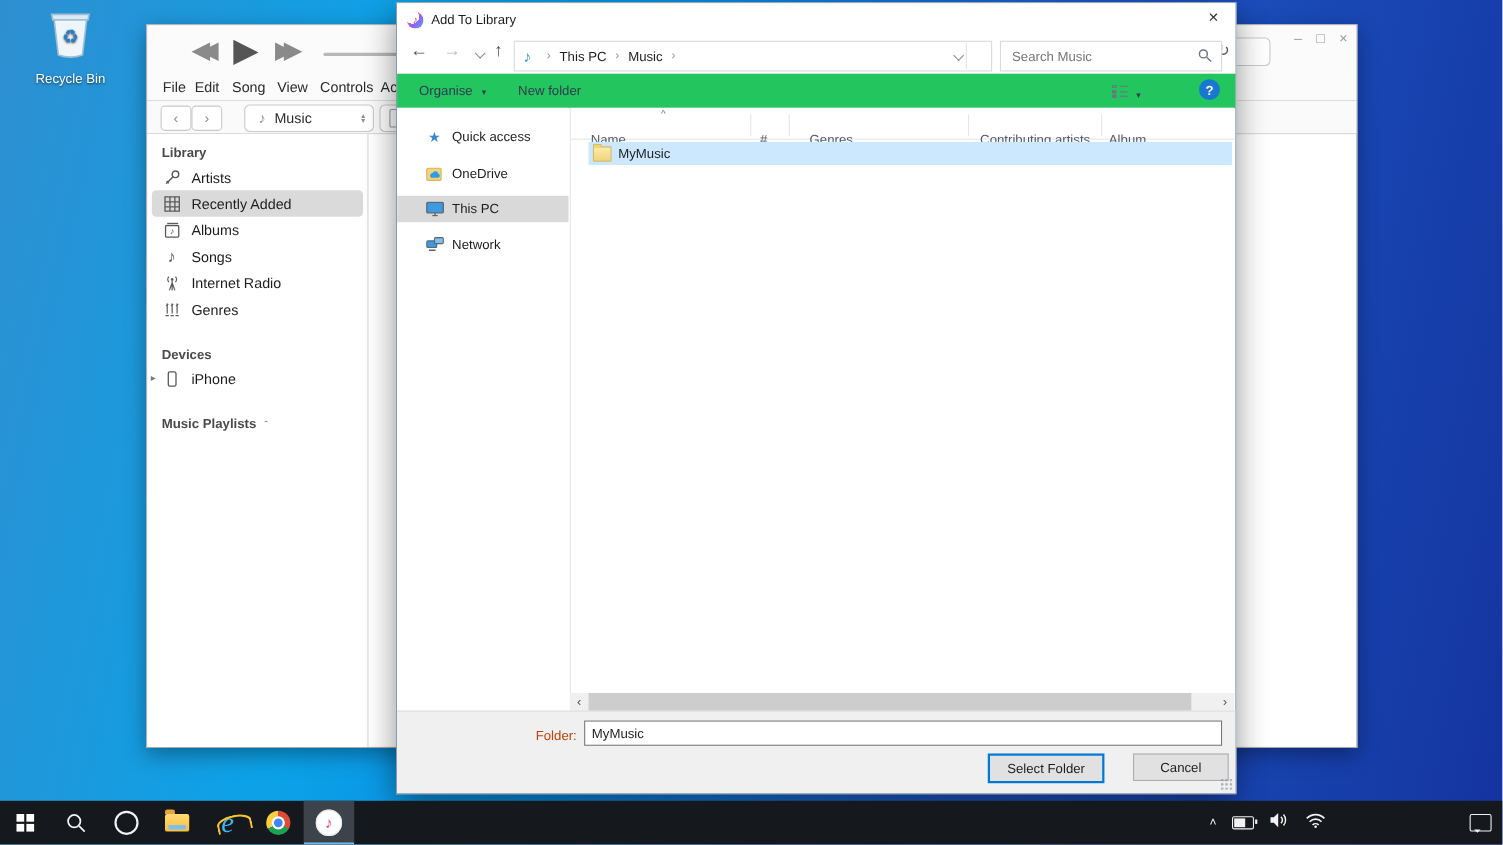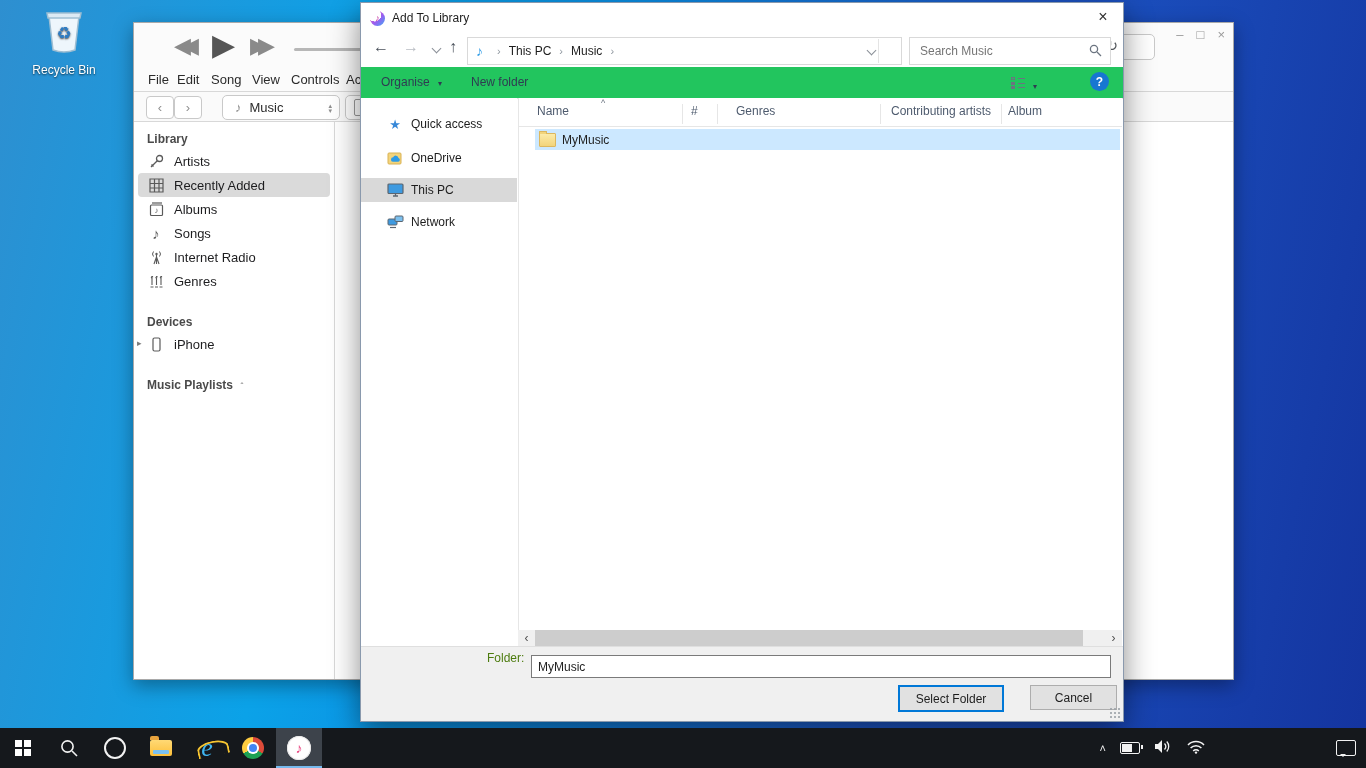--- a/index.html
+++ b/index.html
@@ -76,34 +76,34 @@
   .viewic::before{content:"";position:absolute;left:0;top:0;width:4px;height:3px;box-shadow:0 0 0 1px #6b7480 inset,0 5px 0 0 #6b7480,0 9px 0 0 #6b7480}
   .viewic::after{content:"";position:absolute;left:7px;top:1px;width:7px;height:1px;background:#6b7480;box-shadow:0 5px 0 0 #6b7480,0 9px 0 0 #6b7480}
   .help-btn{position:absolute;right:14px;top:5px;width:19px;height:19px;border-radius:50%;background:#1777d1;
     color:#fff;font-size:12px;font-weight:bold;display:flex;align-items:center;justify-content:center}
   .navpane{position:absolute;left:0;top:95px;width:156px;bottom:74px;background:#fff;overflow:hidden}
   .np-item{position:relative;height:24px;display:flex;align-items:center;font-size:12px;color:#1d1d1d;margin:4px 0}
   .np-item.sel{background:#d9d9d9}
   .np-ic{width:20px;margin-left:24px;margin-right:6px;display:flex;justify-content:center}
   .filearea{position:absolute;left:157px;top:95px;right:1px;height:532px;background:#fff;border-left:1px solid #e6e6e6}
   .colhead{position:absolute;top:4px;height:24px;border-bottom:1px solid #e6e6e6;left:0;right:0;color:#4e5b6e;font-size:12px}
-  .col{position:absolute;top:2px}
+  .col{position:absolute;top:18px}
   .colsep{position:absolute;top:2px;height:20px;border-left:1px solid #e6e6e6}
   .sortcaret{position:absolute;top:-4px;font-size:9px;color:#6b7480}
   .filerow{position:absolute;left:16px;right:2px;top:31px;height:21px;background:#cce8ff;
     display:flex;align-items:center;font-size:12px;color:#1d1d1d}
   .folder-sm{width:15px;height:12px;position:relative;background:linear-gradient(#fceba8,#f2d47b);
     border:1px solid #dcb75e;border-radius:1px;margin:0 6px 0 4px}
   .folder-sm::before{content:"";position:absolute;top:-3px;left:-1px;width:6px;height:2px;background:#f2d47b;
     border:1px solid #dcb75e;border-bottom:none;border-radius:1px 1px 0 0}
   .hscroll{position:absolute;left:157px;right:1px;bottom:74px;height:17px;background:#f0f0f0;display:flex;align-items:center}
   .hs-arrow{width:17px;text-align:center;color:#505050;font-size:12px;line-height:17px}
   .hs-thumb{height:17px;background:#cdcdcd;flex:0 0 548px;margin-right:auto}
   .dlg-bottom{position:absolute;left:0;right:0;bottom:0;height:74px;background:#f0f0f0;border-top:1px solid #dfdfdf}
-  .folder-label{position:absolute;left:126px;top:4px;font-size:12px;color:#4d7c0f}
+  .folder-label{position:absolute;left:126px;top:15px;font-size:12px;color:#c2410c}
   .folder-input{position:absolute;left:170px;top:8px;width:566px;height:21px;border:1px solid #7a7a7a;background:#fff;
     font-family:"Liberation Sans",sans-serif;font-size:12px;padding:0 6px;outline:none;color:#1d1d1d}
   .btn{position:absolute;top:38px;height:23px;background:#e1e1e1;border:1px solid #adadad;font-size:12px;
     display:flex;align-items:center;justify-content:center;color:#1d1d1d}
   .btn.default{border:2px solid #0078d7}
   .grip{position:absolute;right:3px;bottom:3px;width:10px;height:10px;
     background:radial-gradient(circle at 1px 1px,#9aa0a6 1px,transparent 1.4px);background-size:4px 4px;opacity:.8}
 
   
   .taskbar{left:0;bottom:0;width:1366px;height:40px;background:#15181c;z-index:20;display:flex;align-items:center}

